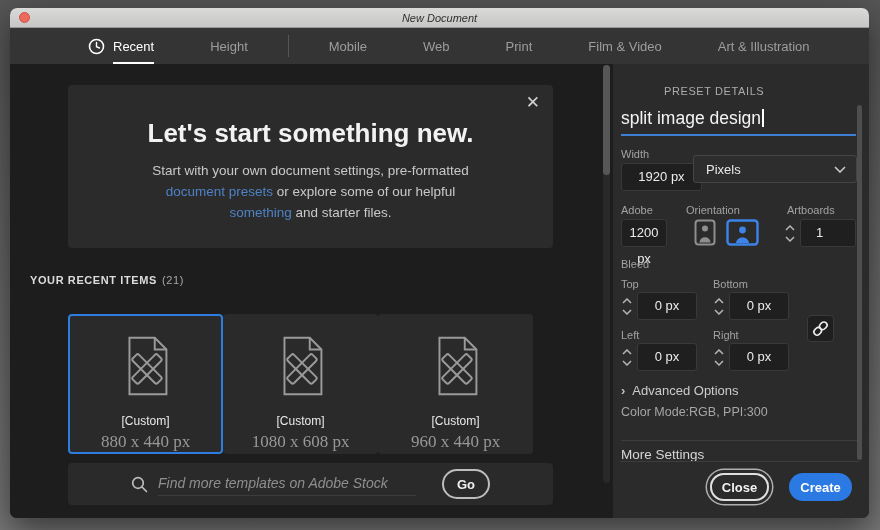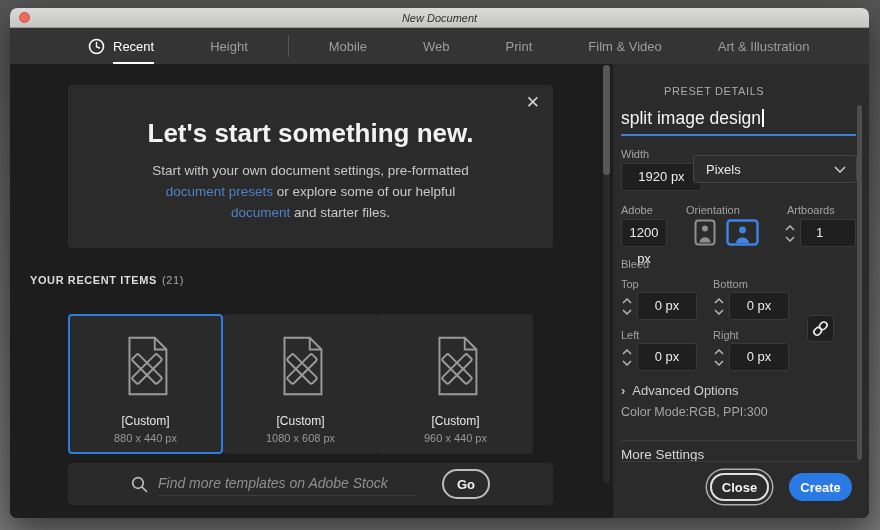--- a/index.html
+++ b/index.html
@@ -49,21 +49,21 @@
   
   .recent-header { position:absolute; left:20px; top:210px; font-size:11px;
     letter-spacing:.6px; color:#dcdcdc; font-weight:bold; }
   .recent-count { color:#a7a7a7; font-weight:normal; margin-left:5px; }
   .cards { position:absolute; left:58px; top:250px; display:flex; }
   .card { width:155px; height:140px; background:#2a2a2a; border-radius:4px;
     border:2px solid transparent; position:relative; text-align:center; }
   .card.selected { border-color:#2e7ce0; }
   .card-icon { margin-top:15px; }
   .card-name { position:absolute; left:0; right:0; top:98px; font-size:12px; color:#e9e9e9; }
-  .card-size { position:absolute; left:0; right:0; top:116px; font-size:11px; color:#989898; }
+  .card-size { position:absolute; left:0; right:0; top:116px; font-size:17px; color:#989898;font-family:Liberation Serif, serif; }
 
   
   .searchbar { position:absolute; left:58px; top:399px; width:485px; height:42px;
     background:#2a2a2a; border-radius:4px; display:flex; align-items:center;
     justify-content:center; gap:10px; }
   .search-input { width:258px; background:transparent; border:none; outline:none;
     border-bottom:1px solid #3c3c3c; font-style:italic; font-size:14px;
     color:#cfcfcf; padding:2px 0 4px; font-family:"Liberation Sans", sans-serif; }
   .search-input::placeholder { color:#8f8f8f; }
   .go-button { margin-left:16px; height:30px; padding:0 13px; background:transparent;
@@ -170,21 +170,21 @@
     </div>
   </div>
 
   <div class="main">
 
     <div class="content">
 
       <div class="banner">
         <span class="banner-close">✕</span>
         <div class="banner-title">Let's start something new.</div>
-        <div class="banner-body"><span>Start with your own document settings, pre-formatted </span><a href="#" class="banner-link" style="text-decoration:none">document presets</a><span> or explore some of our helpful </span><a href="#" class="banner-link" style="text-decoration:none">document</a><span> and starter files.</span></div>
+        <div class="banner-body"><span>Start with your own document settings, pre-formatted </span><a href="#" class="banner-link" style="text-decoration:none">document presets</a><span> or explore some of our helpful </span><a href="#" class="banner-link" style="text-decoration:none">something</a><span> and starter files.</span></div>
       </div>
 
       <div class="recent-header">
         <span>YOUR RECENT ITEMS</span><span class="recent-count">(21)</span>
       </div>
 
       <div class="cards">
         <div class="card selected">
           <div class="card-icon">
             <svg width="70" height="70" viewBox="0 0 72 72" style="margin:0 auto" fill="none" stroke="#9a9a9a" stroke-width="2">

